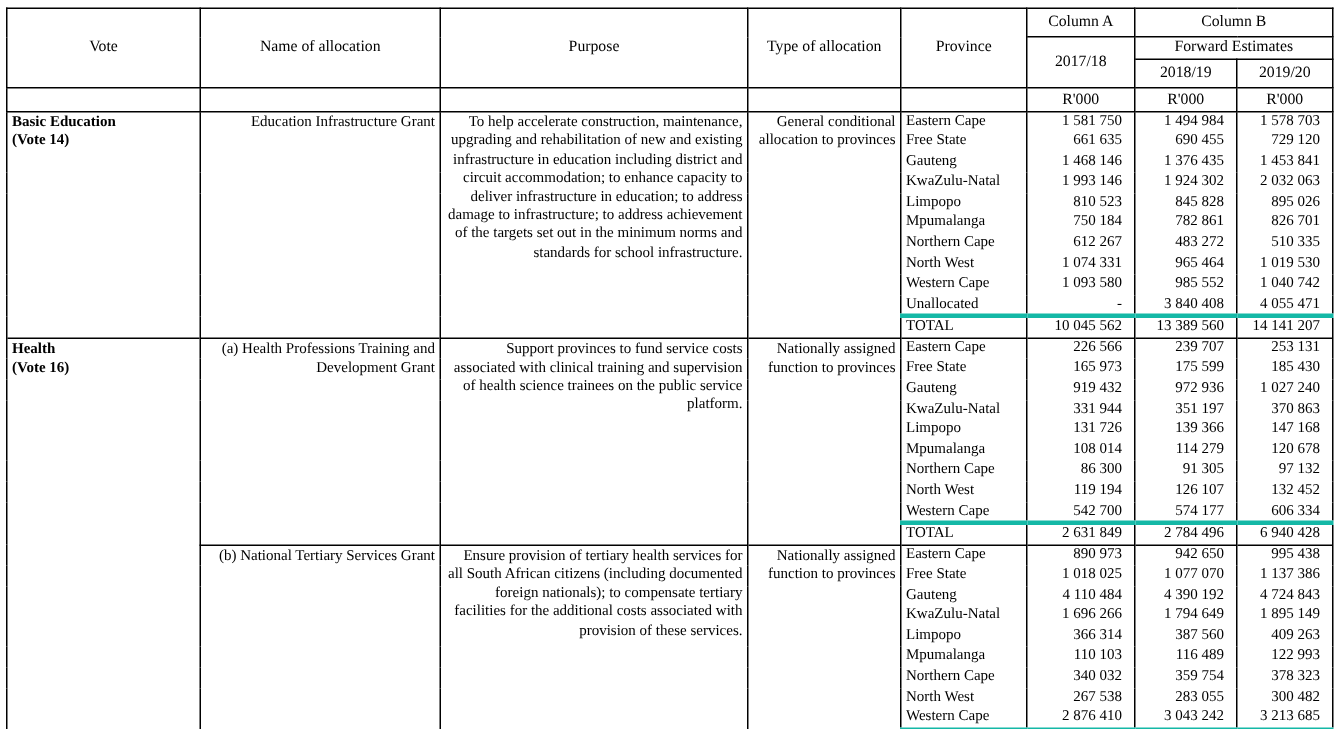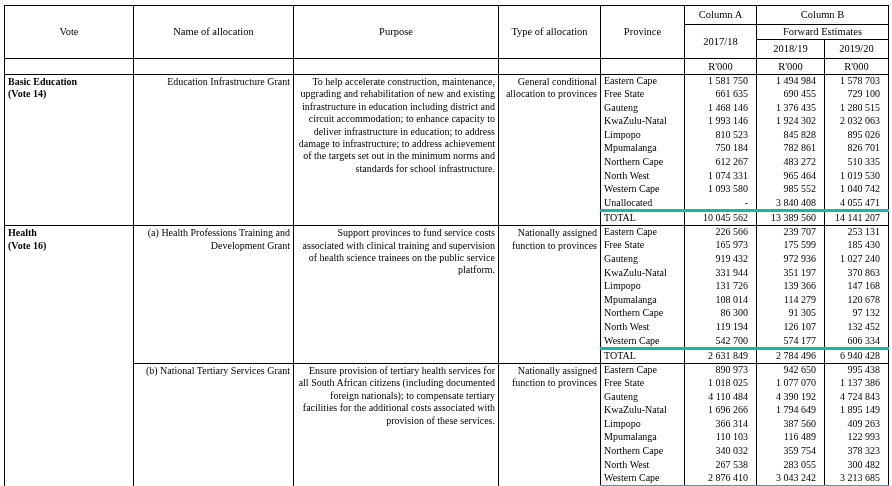--- a/index.html
+++ b/index.html
@@ -124,27 +124,27 @@
           <td class="type-cell sect-start" rowspan="11">General conditional allocation to provinces</td>
           <td class="province-cell sect-start">Eastern Cape</td>
           <td class="value-cell sect-start">1 581 750</td>
           <td class="value-cell sect-start">1 494 984</td>
           <td class="value-cell sect-start">1 578 703</td>
         </tr>
         <tr>
           <td class="province-cell">Free State</td>
           <td class="value-cell">661 635</td>
           <td class="value-cell">690 455</td>
-          <td class="value-cell">729 100</td>
+          <td class="value-cell">729 120</td>
         </tr>
         <tr>
           <td class="province-cell">Gauteng</td>
           <td class="value-cell">1 468 146</td>
           <td class="value-cell">1 376 435</td>
-          <td class="value-cell">1 280 515</td>
+          <td class="value-cell">1 453 841</td>
         </tr>
         <tr>
           <td class="province-cell">KwaZulu-Natal</td>
           <td class="value-cell">1 993 146</td>
           <td class="value-cell">1 924 302</td>
           <td class="value-cell">2 032 063</td>
         </tr>
         <tr>
           <td class="province-cell">Limpopo</td>
           <td class="value-cell">810 523</td>

